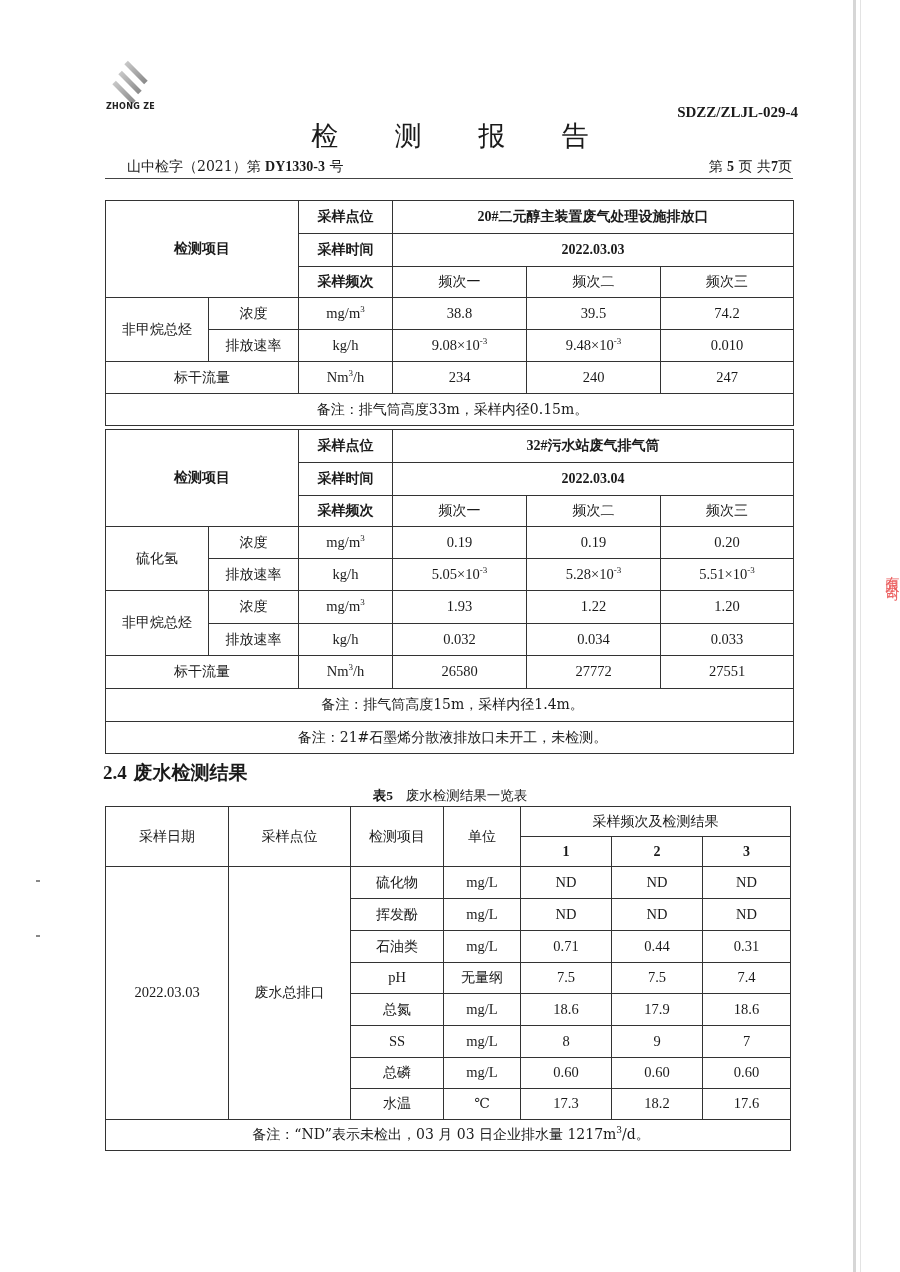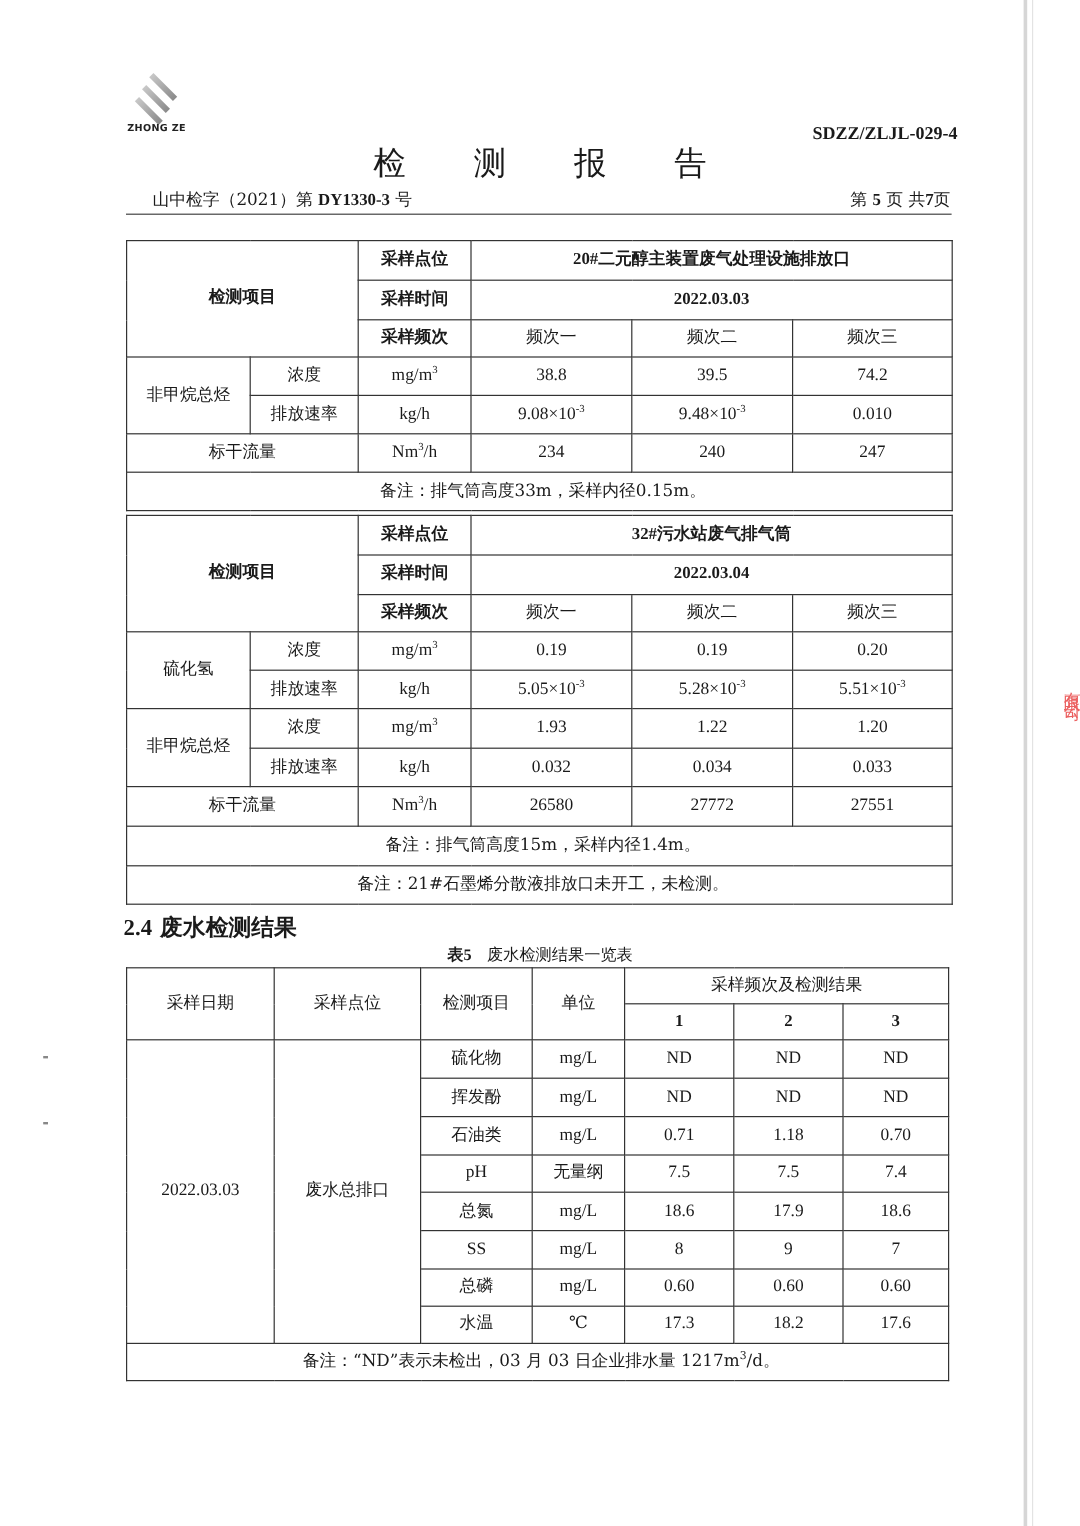--- a/index.html
+++ b/index.html
@@ -217,22 +217,22 @@
     <td>挥发酚</td>
     <td class="num">mg/L</td>
     <td class="num">ND</td>
     <td class="num">ND</td>
     <td class="num">ND</td>
   </tr>
   <tr style="height:32px">
     <td>石油类</td>
     <td class="num">mg/L</td>
     <td class="num">0.71</td>
-    <td class="num">1.18</td>
-    <td class="num">0.70</td>
+    <td class="num">0.44</td>
+    <td class="num">0.31</td>
   </tr>
   <tr style="height:31px">
     <td class="num">pH</td>
     <td>无量纲</td>
     <td class="num">7.5</td>
     <td class="num">7.5</td>
     <td class="num">7.4</td>
   </tr>
   <tr style="height:32px">
     <td>总氮</td>

